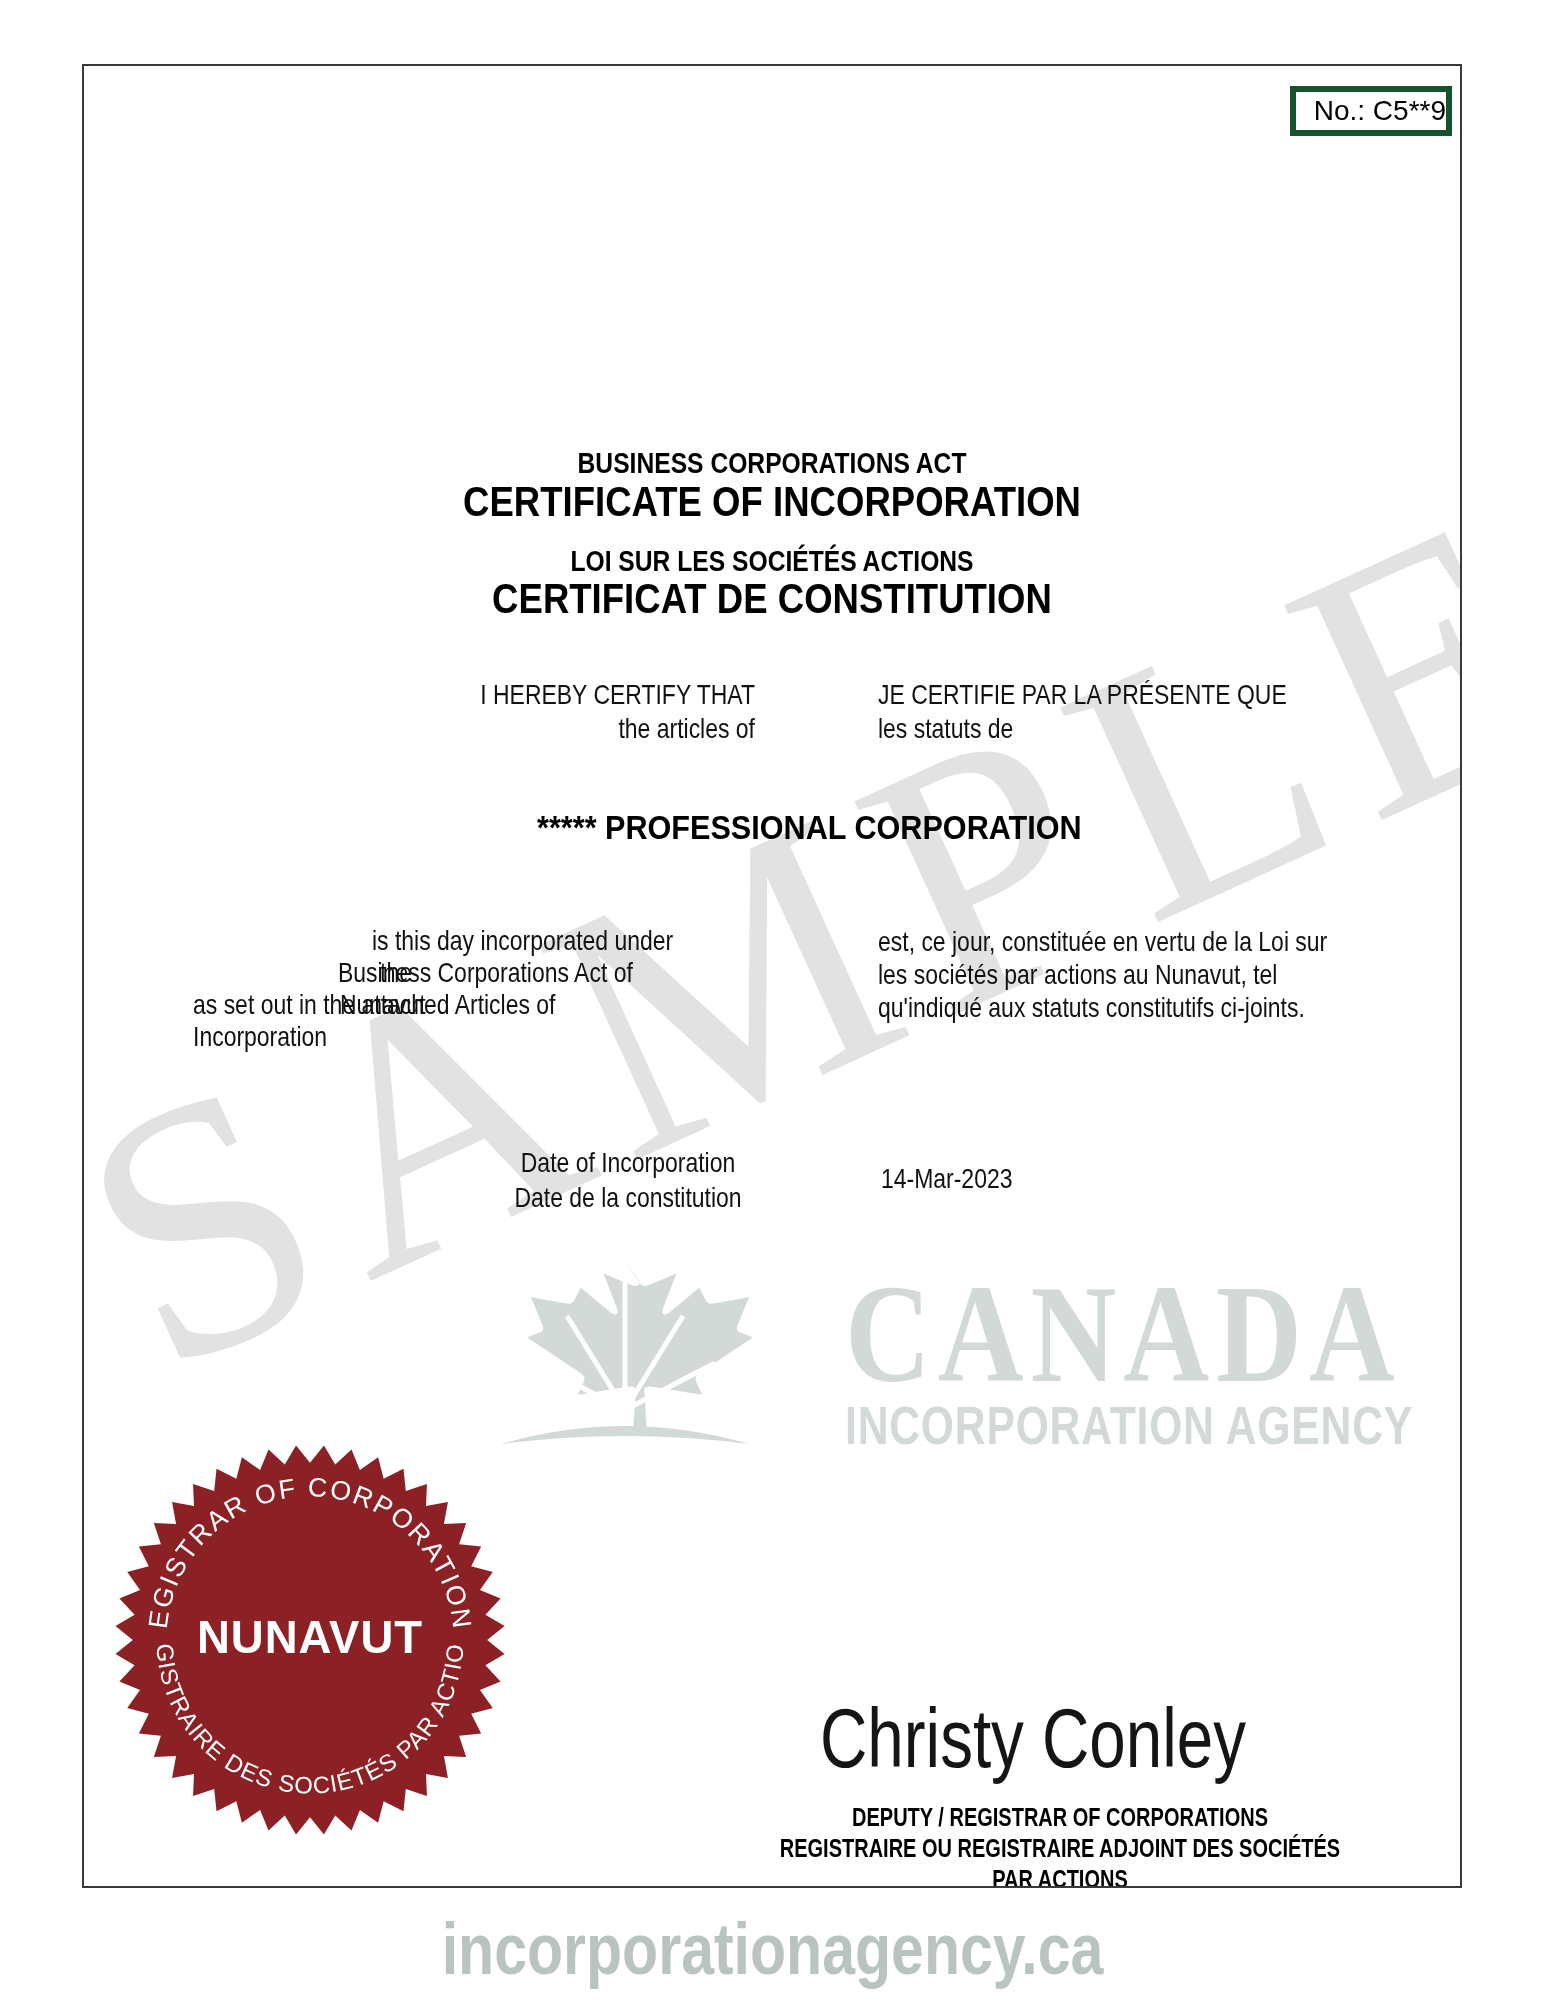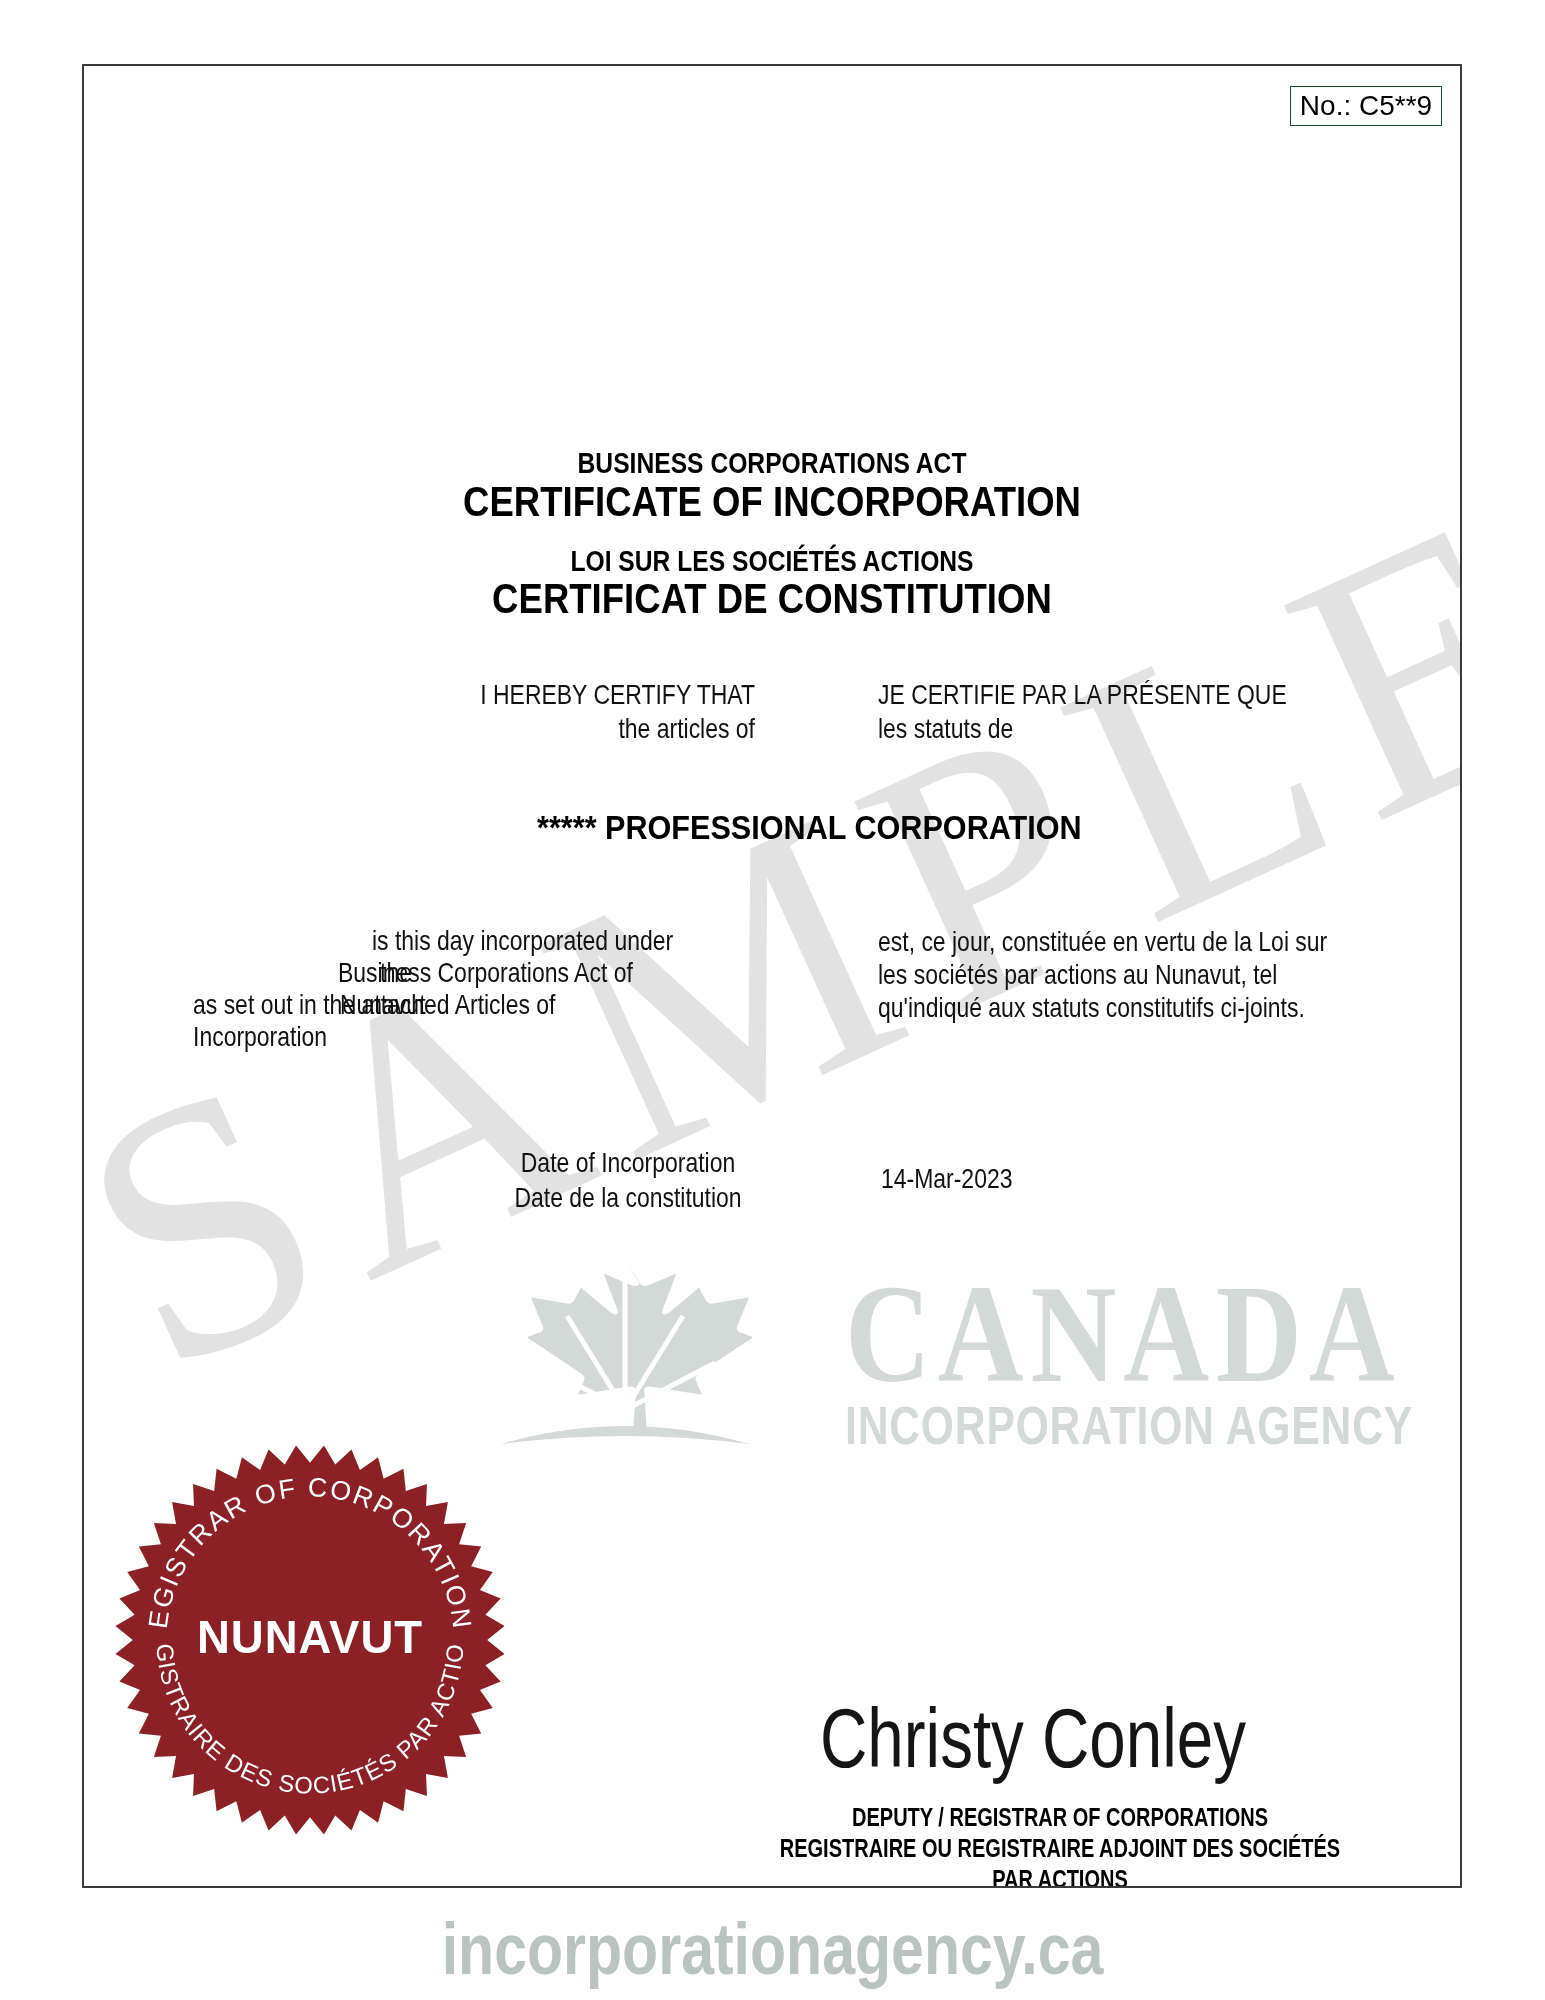--- a/index.html
+++ b/index.html
@@ -15,22 +15,22 @@
   .cx-c{transform:scaleX(.82);transform-origin:50% 0;}
   .wm-sample{position:absolute;left:-40px;top:709px;width:1500px;height:360px;line-height:360px;
     text-align:center;font-family:"Liberation Serif",serif;font-size:360px;letter-spacing:26px;
     transform:rotate(-24.5deg);z-index:1;}
   .logo-title{position:absolute;left:761px;top:1198px;font-family:"Liberation Serif",serif;
     font-weight:bold;font-size:140px;letter-spacing:8px;line-height:1;transform:scaleX(.85);
     transform-origin:0 0;z-index:1;white-space:nowrap;}
   .logo-sub{position:absolute;left:761px;top:1332px;font-weight:bold;font-size:54px;letter-spacing:1px;
     line-height:1;transform:scaleX(.79);transform-origin:0 0;z-index:1;white-space:nowrap;}
   .content{position:relative;z-index:2;}
-  .no-box{position:absolute;left:1206px;top:20px;width:150px;height:38px;border:1px solid #14532d;
-    font-size:28px;line-height:38px;text-align:center;}
+  .no-box{position:absolute;left:1206px;top:20px;width:150px;height:38px;border:6px solid #14532d;
+    font-size:28px;line-height:38px;text-align:right;}
   .sig{position:absolute;left:736px;top:1624px;font-size:84px;color:#151515;letter-spacing:0px;
     transform:scaleX(.78);transform-origin:0 0;white-space:nowrap;}
   .sig-titles{position:absolute;left:616px;top:1736px;width:720px;text-align:center;
     font-weight:bold;font-size:25px;line-height:31px;transform:scaleX(.8);transform-origin:50% 0;}
   .footer{position:absolute;left:0;top:1908px;width:1545px;text-align:center;font-weight:bold;
     font-size:72px;transform:scaleX(.82);transform-origin:50% 0;white-space:nowrap;}
   svg text{font-family:"Liberation Sans",sans-serif;}
 </style>
 </head>
 <body>

